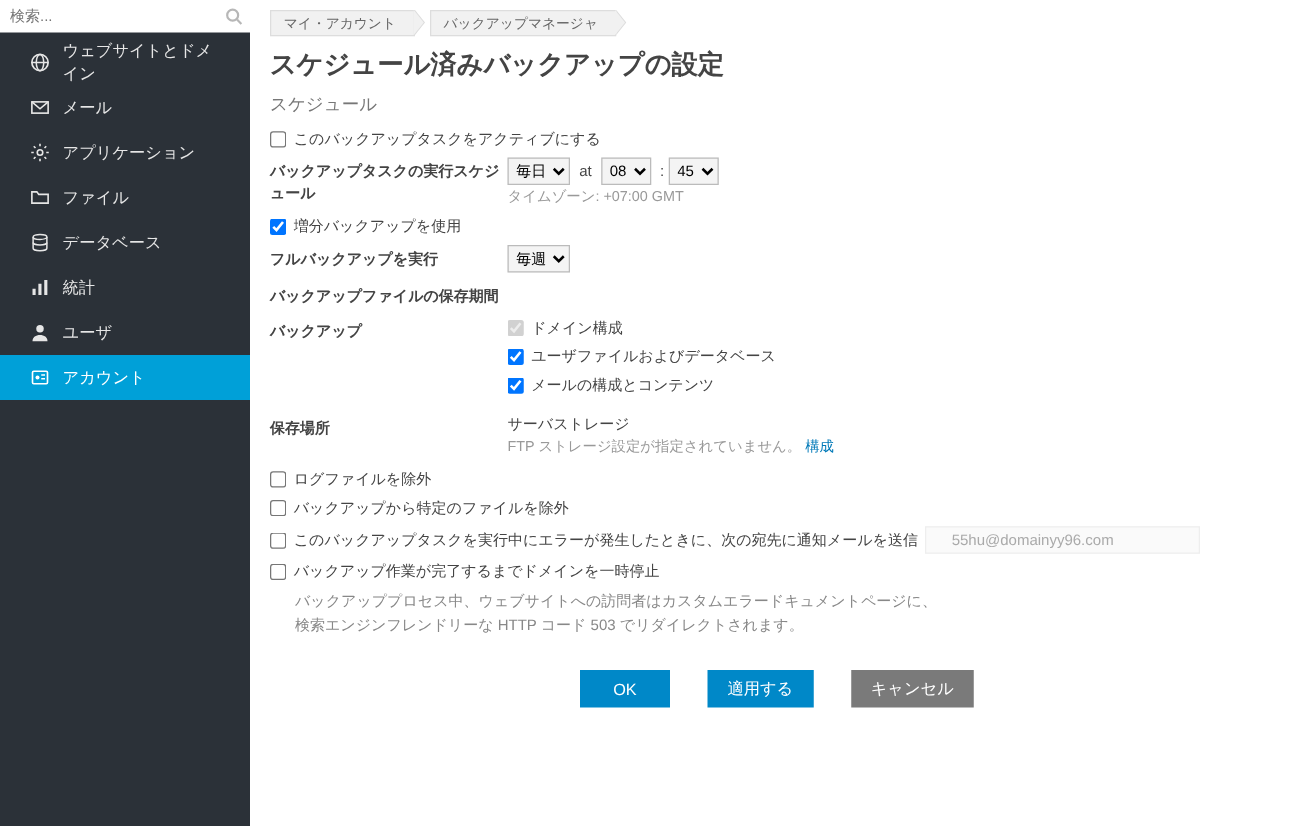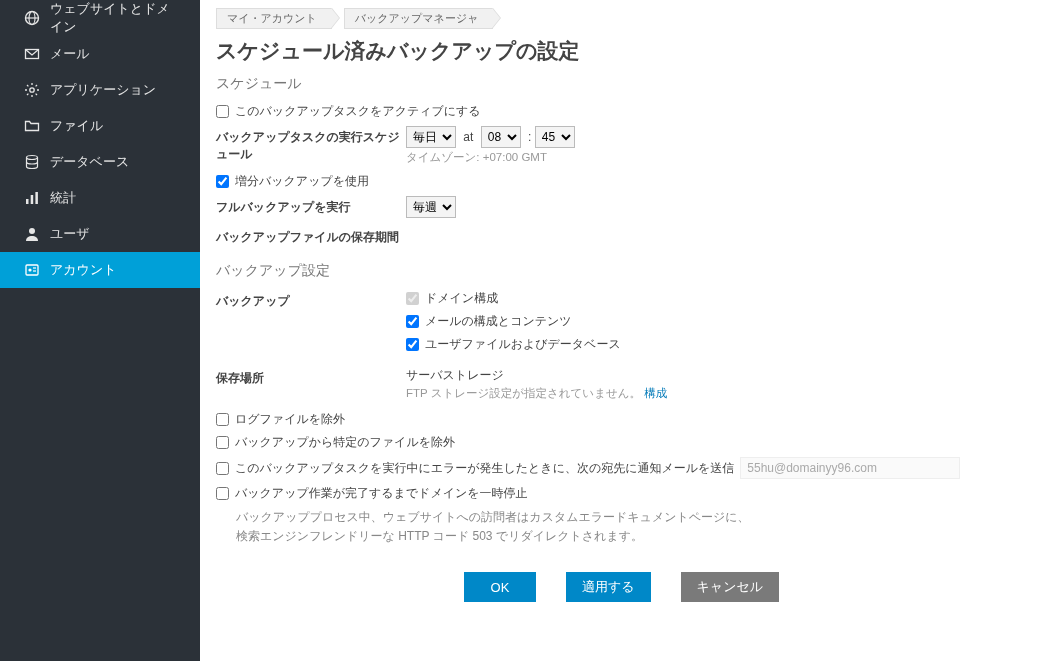--- a/index.html
+++ b/index.html
@@ -158,21 +158,21 @@
     padding: 0 4px;
   }
   .after-tx { margin-left: 8px; color: #444; }
   .email-field {
     border: 1px solid #eee;
     background: #fafafa;
     color: #aaa;
     font-size: 12px;
     height: 22px;
     width: 220px;
-    padding: 0 6px;
+    padding: 0 20px;
     margin-left: 6px;
   }
   .sub-desc {
     font-size: 12px;
     color: #888;
     margin-left: 20px;
     line-height: 1.6;
   }
   
   .btn-row {
@@ -193,20 +193,29 @@
     align-items: center;
     justify-content: center;
   }
   .btn.primary { background: #0088c8; }
   .btn.secondary { background: #7a7a7a; }
 </style>
 </head>
 <body>
 
 <aside class="sidebar">
+  <div class="search-wrap">
+    <input class="search-input" placeholder="検索..." style="">
+    <span class="search-icon">
+      <svg viewBox="0 0 16 16">
+          <circle cx="7" cy="7" r="5" fill="none" stroke="#888" stroke-width="2"></circle>
+          <line x1="11" y1="11" x2="15" y2="15" stroke="#888" stroke-width="2"></line>
+        </svg>
+    </span>
+  </div>
   <ul class="nav">
     <li>
       <span class="ic">
           <svg viewBox="0 0 16 16">
             <circle cx="8" cy="8" r="6.5" fill="none" stroke="currentColor" stroke-width="1.4"></circle>
             <ellipse cx="8" cy="8" rx="3" ry="6.5" fill="none" stroke="currentColor" stroke-width="1.2"></ellipse>
             <line x1="1.5" y1="8" x2="14.5" y2="8" stroke="currentColor" stroke-width="1.2"></line>
           </svg>
         </span>
       <span>ウェブサイトとドメイン</span>
@@ -325,36 +334,35 @@
       <select class="sel">
         <option>毎週</option>
       </select>
     </div>
   </div>
 
   <div class="row">
     <div class="lab">バックアップファイルの保存期間</div>
   </div>
 
-  <div class="section-head" style="margin-top:16px">バックアップ設定</div>
 
   <div class="row">
     <div class="lab">バックアップ</div>
     <div class="val">
       <div class="chk-line">
         <input type="checkbox" checked="" disabled="" style="">
         <span>ドメイン構成</span>
       </div>
       <div class="chk-line">
         <input type="checkbox" checked="" style="">
-        <span>メールの構成とコンテンツ</span>
+        <span>ユーザファイルおよびデータベース</span>
       </div>
       <div class="chk-line">
         <input type="checkbox" checked="" style="">
-        <span>ユーザファイルおよびデータベース</span>
+        <span>メールの構成とコンテンツ</span>
       </div>
     </div>
   </div>
 
   <div class="row">
     <div class="lab">保存場所</div>
     <div class="val">
       <div>サーバストレージ</div>
       <div class="hint">
         <span>FTP ストレージ設定が指定されていません。</span>

